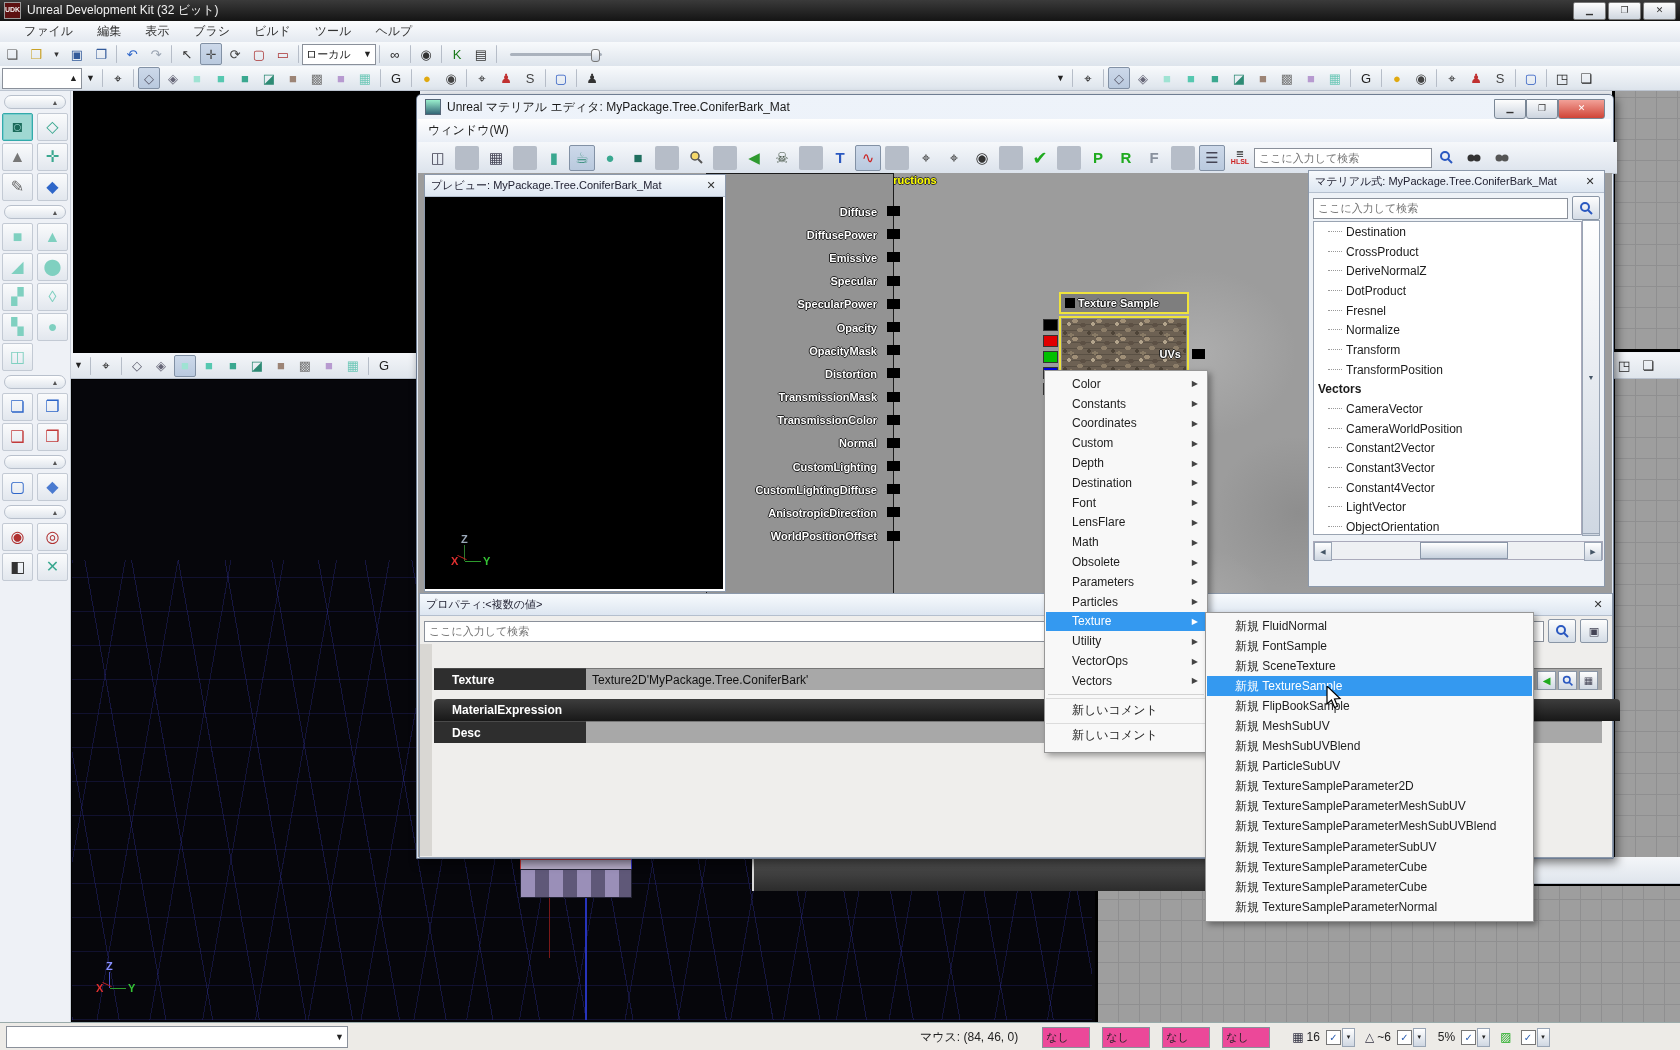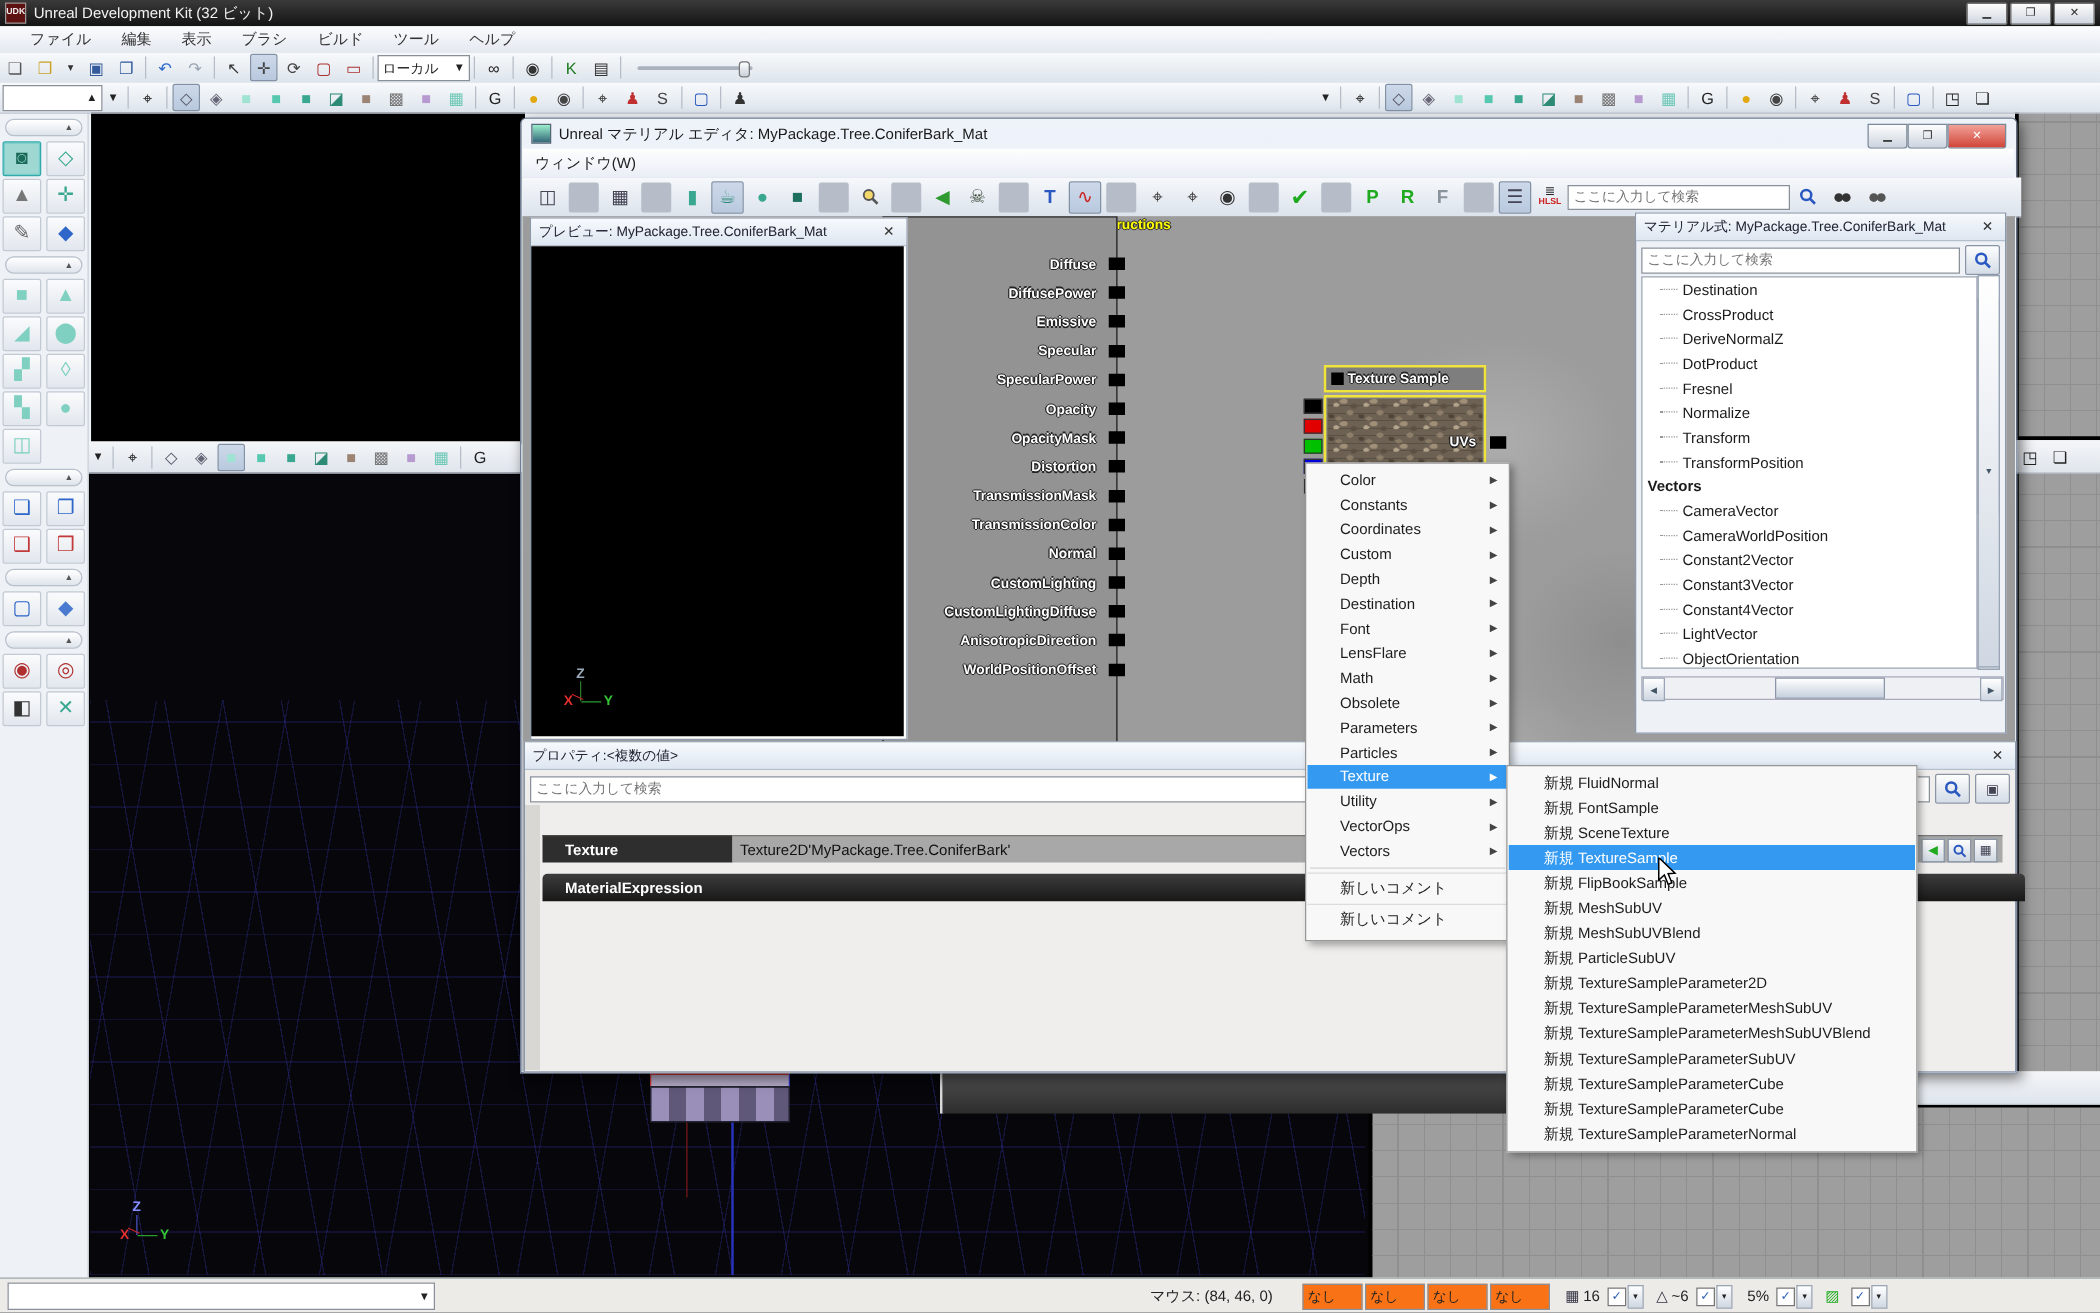--- a/index.html
+++ b/index.html
@@ -163,22 +163,22 @@
   .mi.selected{background:#3499f0;color:#fff;}
   .mi.selected .arrow{color:#fff;}
   .msep{height:1px;background:#d2d2d2;margin:3px 2px;}
   .mact{height:24px;display:flex;align-items:center;padding-left:26px;border-top:1px solid #dcdcdc;font-size:12px;}
   #submenu{left:1205px;top:612px;width:325px;z-index:41;}
   .smi{height:20.1px;display:flex;align-items:center;padding-left:28px;font-size:12px;color:#1d1d1d;}
   .smi.selected{background:#3499f0;color:#fff;}
   
   #statusbar{left:0;top:1022px;width:1680px;height:28px;background:#edebe7;border-top:1px solid #9aa;
     display:flex;align-items:center;z-index:20;}
-  .stfield{width:43px;height:19px;background:#f97316;border:1px solid #8a909a;font-size:11px;
-    display:flex;align-items:center;padding-left:3px;margin-right:2px;}
+  .stfield{width:43px;height:19px;background:#ec4899;border:1px solid #8a909a;font-size:11px;
+    display:flex;align-items:center;padding-left:3px;margin-right:12px;}
   .cb{width:13px;height:13px;background:#fff;border:1px solid #777;font-size:10px;color:#2a5db0;
     display:flex;align-items:center;justify-content:center;margin:0 1px 0 6px;}
   .dd{width:11px;height:17px;background:linear-gradient(#fff,#cfd7e2);border:1px solid #99a5b5;font-size:7px;
     display:flex;align-items:center;justify-content:center;}
   .sticon{font-size:12px;margin:0 3px 0 10px;color:#334;}
   
   #bgwin{left:752px;top:853px;width:452px;height:36px;background:linear-gradient(#555,#2c2c2c);
     border:2px solid #d8d8d8;border-bottom:none;border-radius:5px 5px 0 0;z-index:3;}
   #building{left:520px;top:858px;width:112px;height:40px;z-index:2;}
   #building .roof{height:9px;background:#b4aac6;border-top:2px solid #c33;border-left:1px solid #c33;border-right:1px solid #33c;}
@@ -744,20 +744,26 @@
               <svg width="12" height="12" viewBox="0 0 15 15">
                   <circle cx="6" cy="6" r="4" fill="none" stroke="#2a58c0" stroke-width="2"></circle>
                   <line x1="9" y1="9" x2="13" y2="13" stroke="#2a58c0" stroke-width="2"></line>
                 </svg>
             </div>
             <div class="ri" style="color:#445">▦</div>
           </div>
         </div>
       </div>
       <div class="cat" style="top:105px">MaterialExpression</div>
+      <div class="prow" style="top:127px">
+        <div class="plabel">Desc</div>
+        <div class="pvalue">
+          <span></span>
+        </div>
+      </div>
     </div>
   </div>
 
   <div id="ctxmenu" class="menu-pop">
     <div>
 
         <div class="mi">
           <span>Color</span>
           <span class="arrow">▶</span>
         </div>

